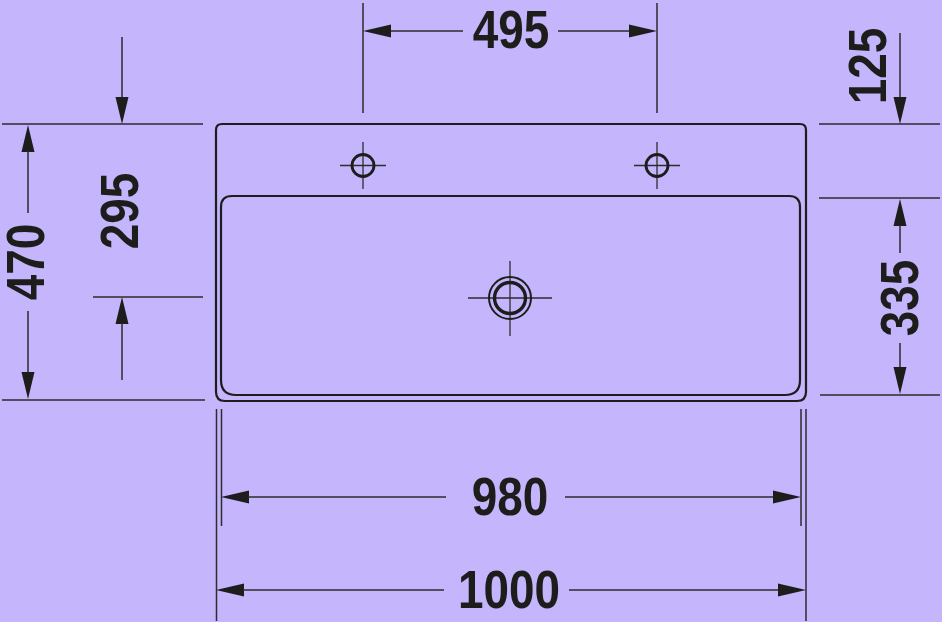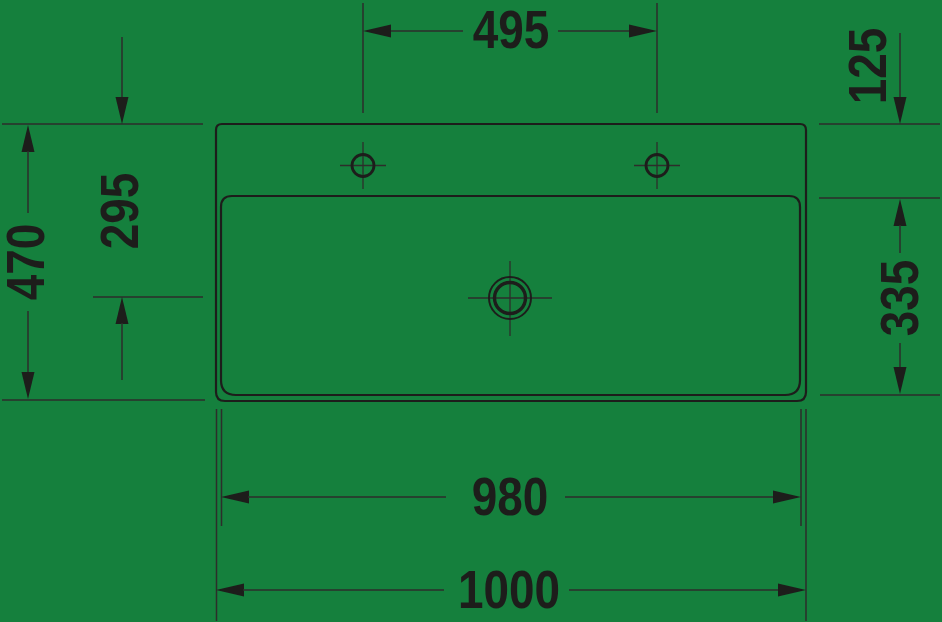--- a/index.html
+++ b/index.html
@@ -5,21 +5,21 @@
   html, body {
     margin: 0;
     padding: 0;
     background: #ffffff;
     font-family: "Liberation Sans", sans-serif;
   }
   #stage {
     position: relative;
     width: 942px;
     height: 622px;
-    background: #15803d;
+    background: #c4b5fd;
     overflow: hidden;
   }
   #drawing-svg {
     position: absolute;
     left: 0;
     top: 0;
   }
   
   .outline {
     fill: none;

